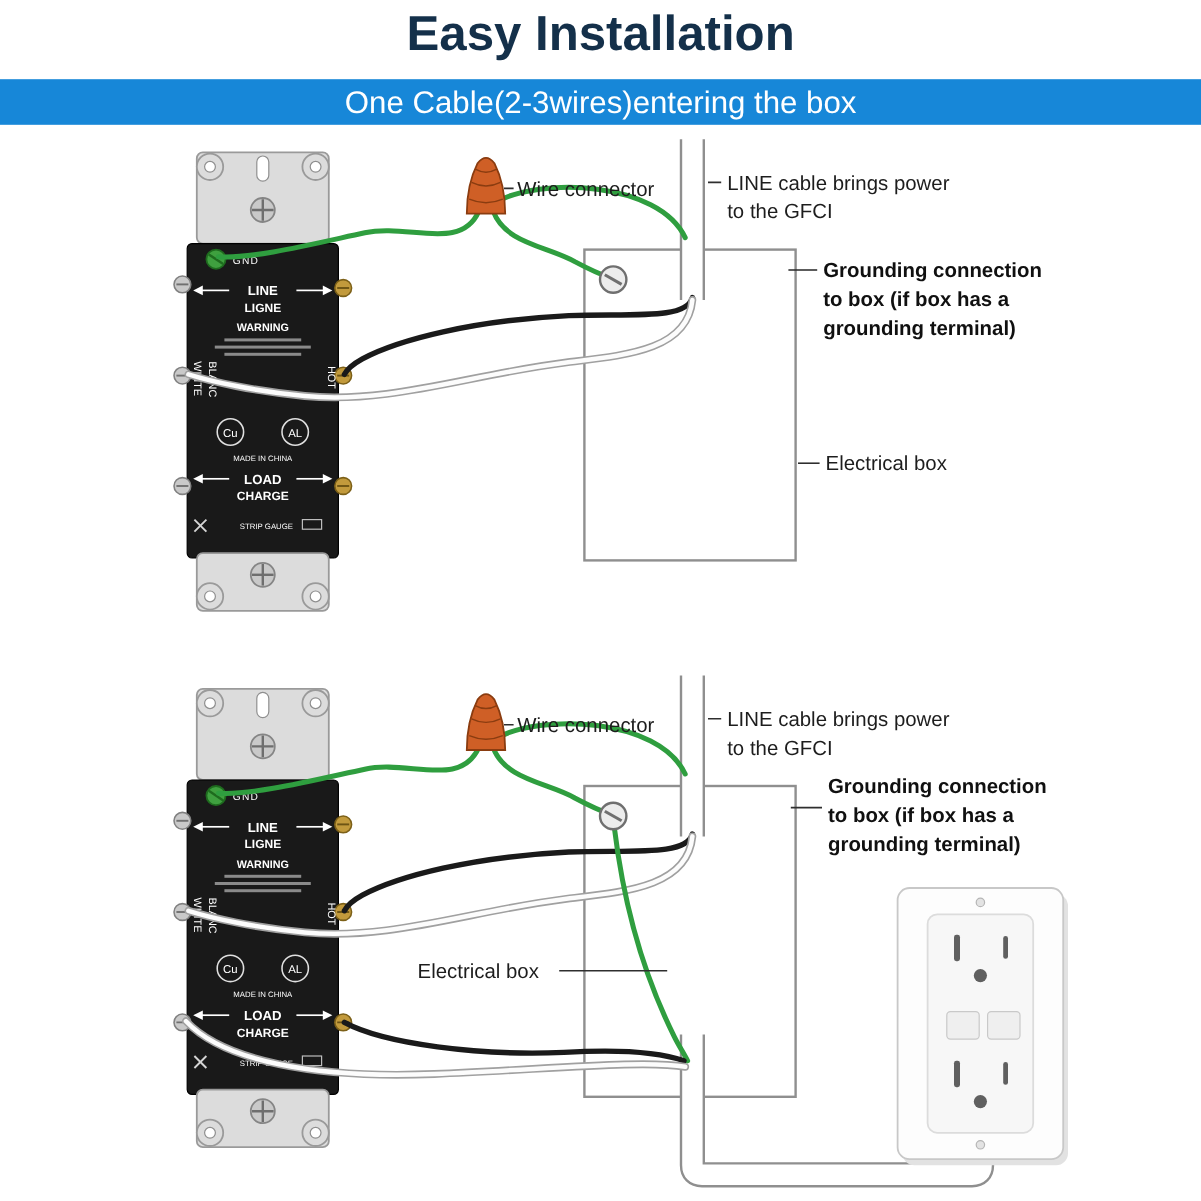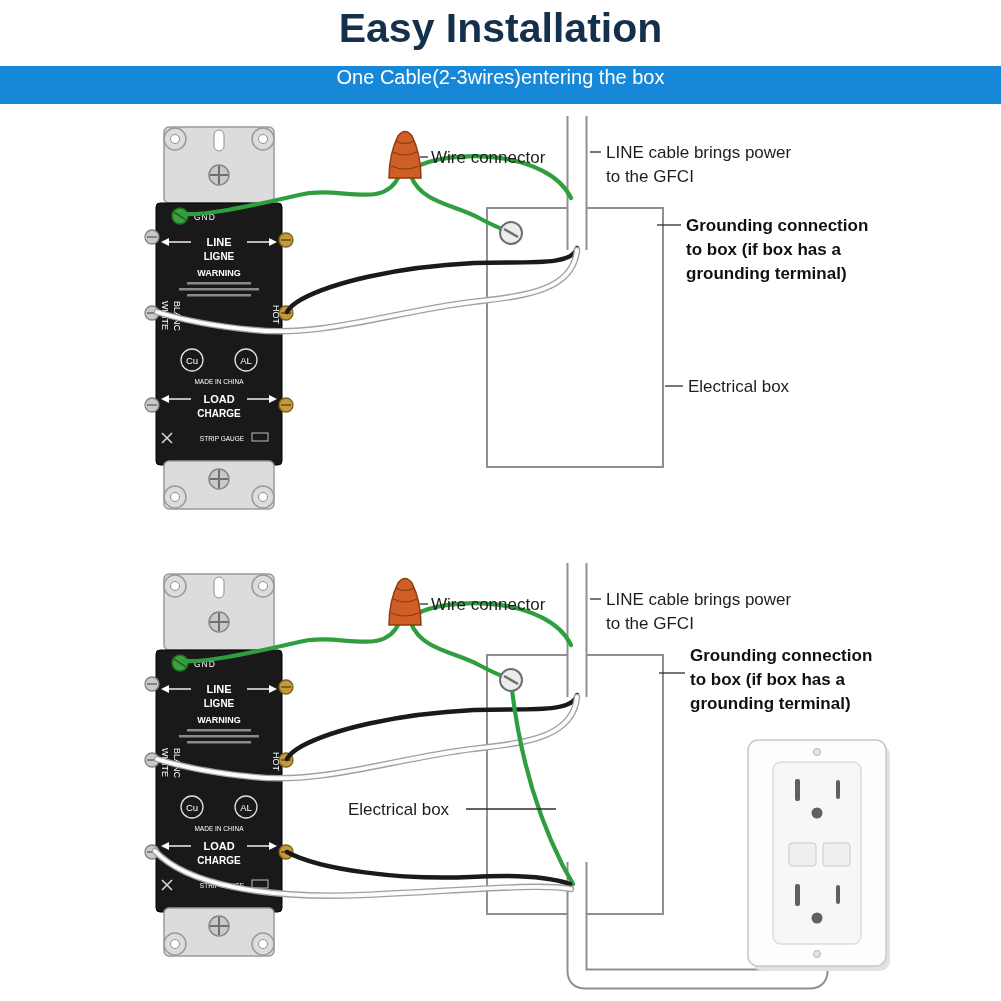--- a/index.html
+++ b/index.html
@@ -2,22 +2,22 @@
 <html><head>
 <meta charset="utf-8">
 <style>
   * { margin:0; padding:0; box-sizing:border-box; }
   html,body { background:#ffffff; }
   body { width:1001px; height:1001px; font-family:"Liberation Sans", sans-serif; }
   .page { position:relative; width:1001px; height:1001px; background:#fff; overflow:hidden; }
   .title { position:absolute; top:5px; left:0; width:100%; text-align:center;
            font-size:41px; font-weight:800; color:#14304a; letter-spacing:0px; }
   .banner { position:absolute; left:0; width:100%; height:38px; background:#1787d8;
-            color:#ffffff; display:flex; justify-content:center;
-            font-size:20px; font-weight:400; }
+            color:#ffffff; display:flex; align-items:center; justify-content:center;
+            font-size:26px; font-weight:400; }
   .banner-1 { top:66px; }
   .banner-2 { top:515px; }
   .diagram { position:absolute; left:0; width:1001px; }
   .diagram-1 { top:104px; height:411px; }
   .diagram-2 { top:553px; height:448px; }
   .lbl  { font-family:"Liberation Sans", sans-serif; font-size:17px; fill:#1d1d1d; }
   .lblb { font-weight:700; fill:#101010; }
   .dv   { font-family:"Liberation Sans", sans-serif; fill:#ffffff; }
 </style>
 </head>

